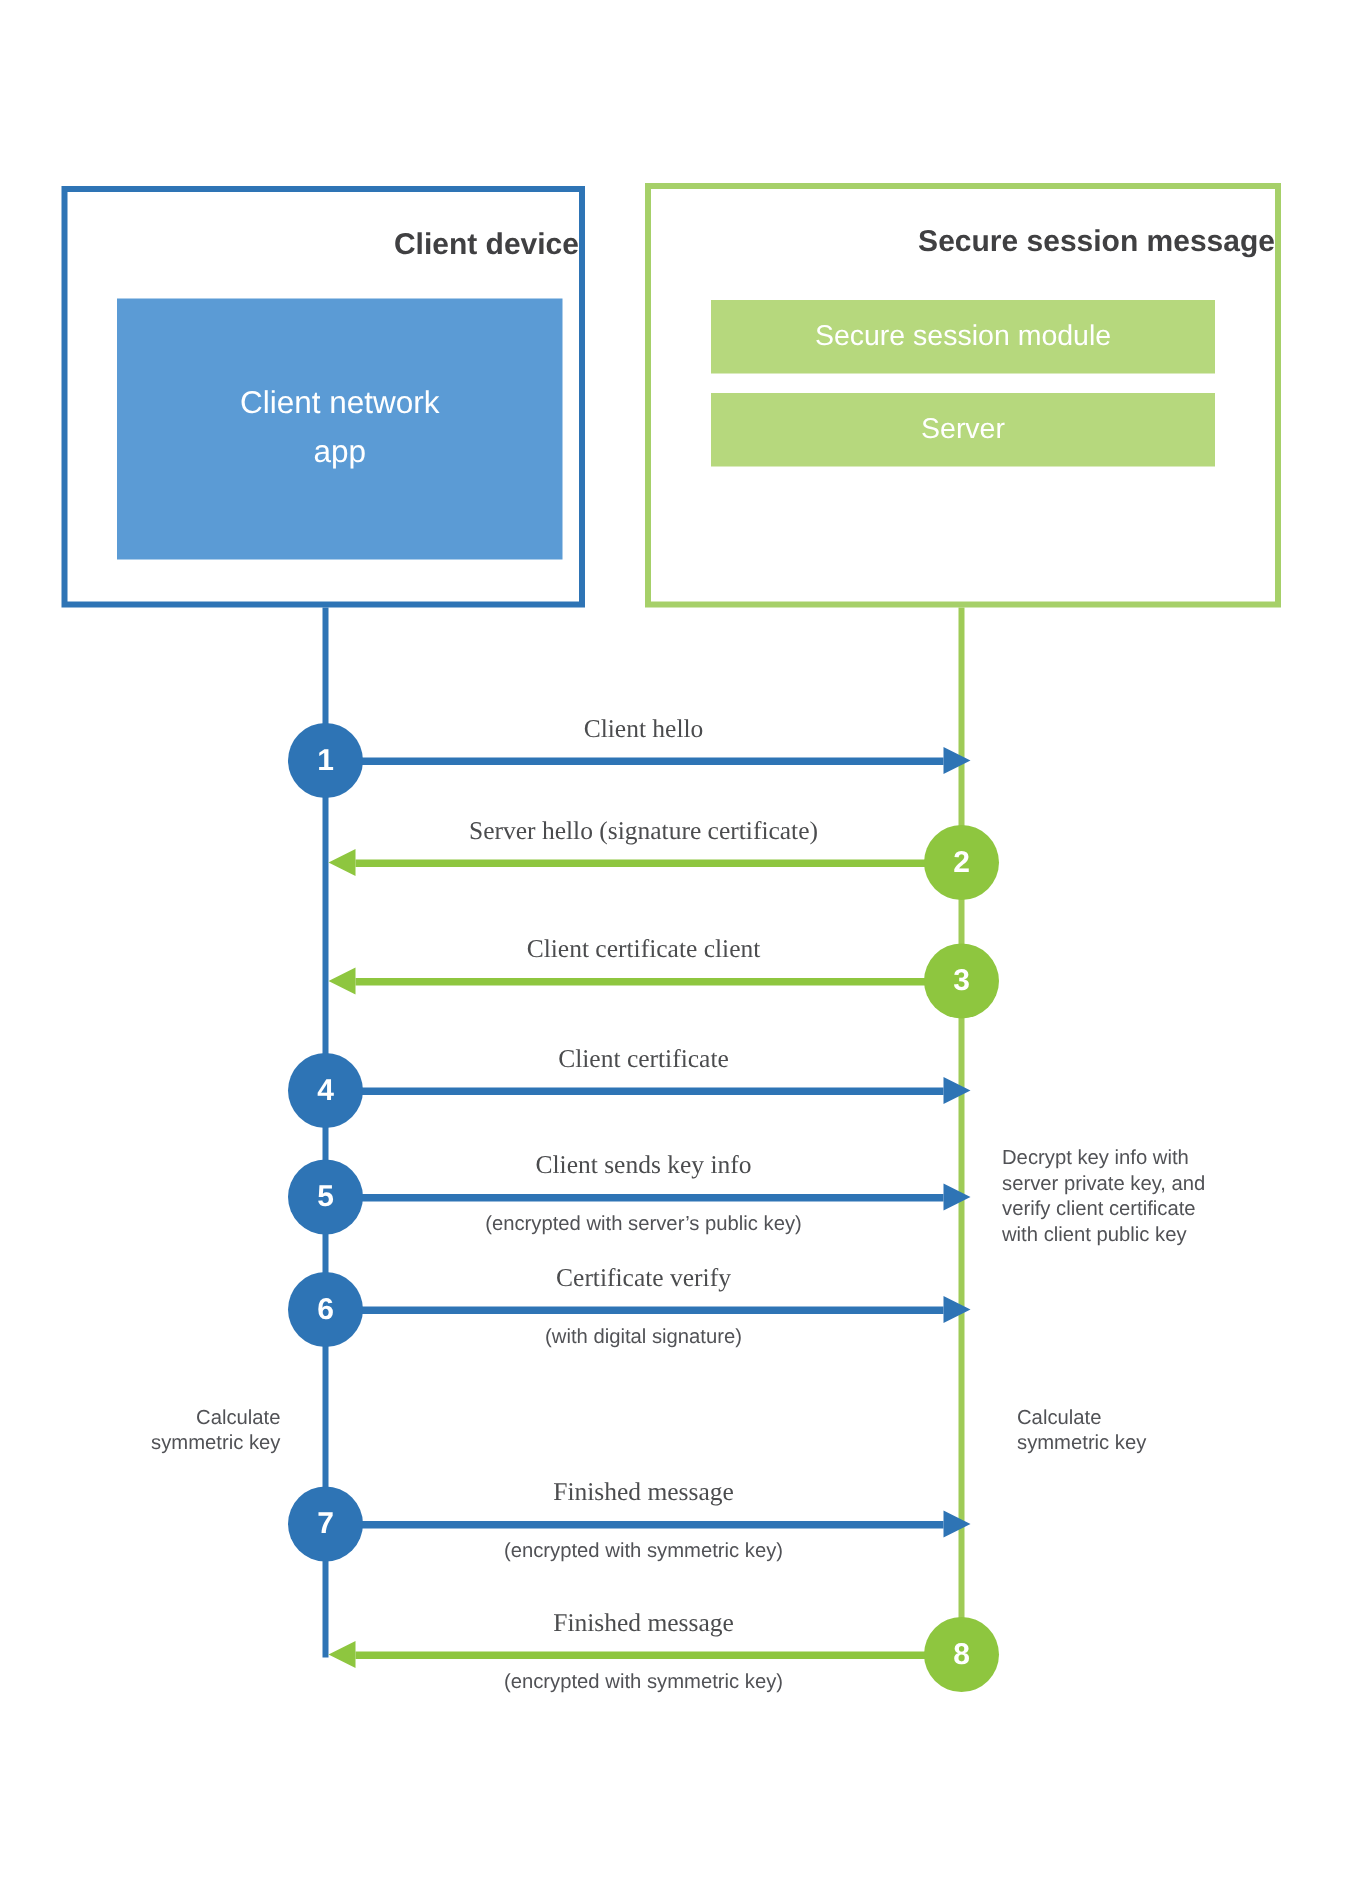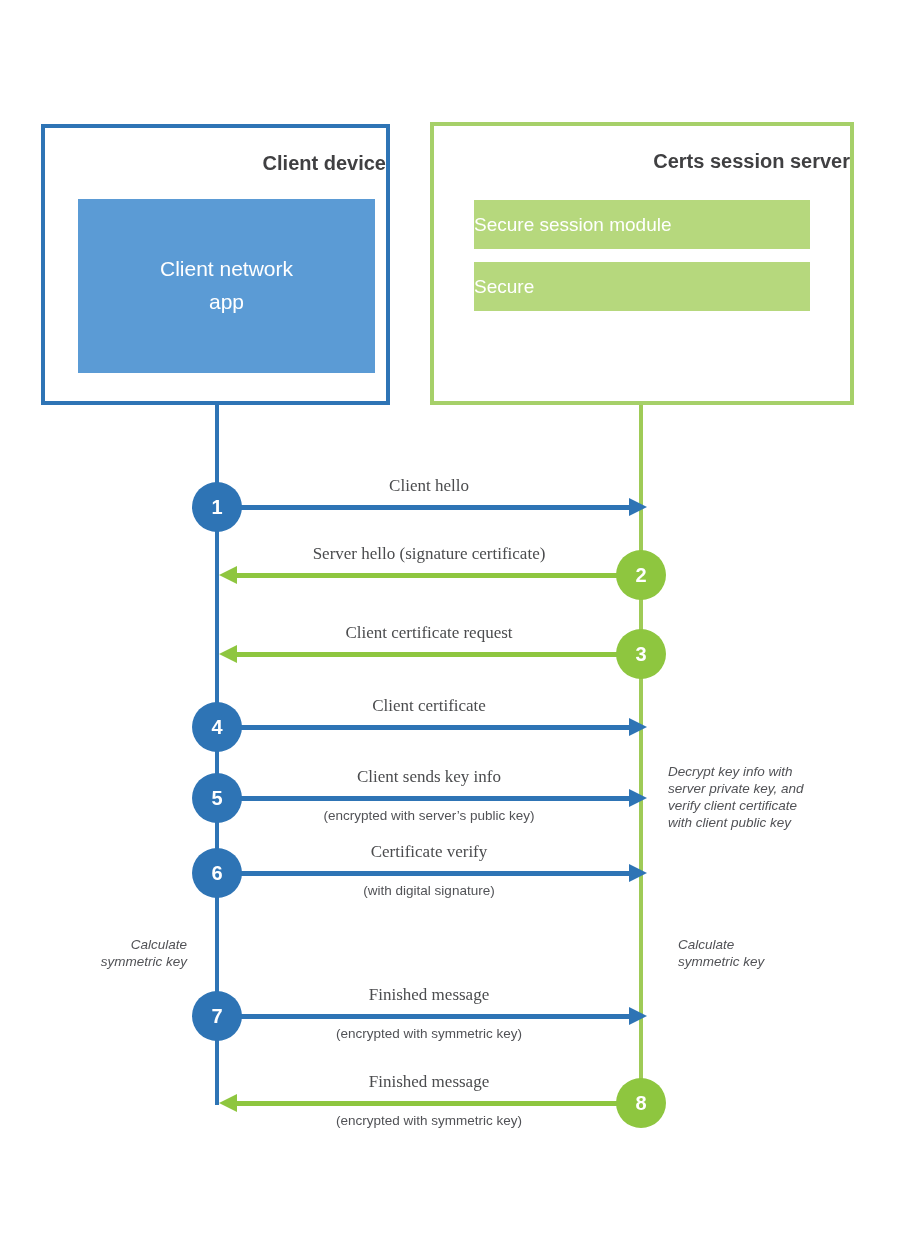--- a/index.html
+++ b/index.html
@@ -20,31 +20,31 @@
   .canvas{position:relative;width:900px;height:1256px;background:#ffffff;overflow:hidden;}
   .page-title{position:absolute;left:36px;top:30px;font-size:28px;font-weight:300;color:var(--ink-title);letter-spacing:.2px;}
   .actor-box{position:absolute;background:#fff;}
   .client-box{left:41px;top:124px;width:349px;height:281px;border:4px solid var(--blue);}
   .server-box{left:430px;top:122px;width:424px;height:283px;border:4px solid var(--green-border);}
   .actor-title{position:absolute;left:0;right:0;top:24px;text-align:right;font-size:20px;font-weight:700;color:var(--ink-heading);}
   .app-box{position:absolute;left:78px;top:199px;width:297px;height:174px;background:var(--blue-light);
            display:flex;align-items:center;justify-content:center;text-align:center;
            color:#fff;font-size:21px;line-height:1.55;}
   .module-bar{position:absolute;left:474px;width:336px;height:49px;background:var(--green-bar);
-              color:#fff;font-size:19px;line-height:49px;}
+              color:#fff;font-size:19px;text-align:center;line-height:49px;}
   .lifeline{position:absolute;width:4px;}
   .lifeline-client{left:215px;top:405px;height:700px;background:var(--blue);}
   .lifeline-server{left:639px;top:405px;height:722px;background:var(--green-line);}
   .msg-line{position:absolute;height:5px;}
   .msg-head{position:absolute;width:0;height:0;border-top:9px solid transparent;border-bottom:9px solid transparent;}
   .msg-label{position:absolute;left:217px;width:424px;text-align:center;font-size:17px;color:var(--ink-label);line-height:24px;font-family:Liberation Serif, serif;}
   .msg-sub{position:absolute;left:217px;width:424px;text-align:center;font-size:13.5px;color:var(--ink-note);line-height:18px;}
   .step-circle{position:absolute;width:50px;height:50px;border-radius:50%;color:#fff;font-size:20px;font-weight:700;
                text-align:center;line-height:50px;z-index:5;}
-  .side-note{position:absolute;font-size:13.5px;line-height:17px;color:var(--ink-note);font-style:italic;}
+  .side-note{position:absolute;font-size:13.5px;line-height:17px;color:var(--ink-note);}
   .note-decrypt{left:668px;top:763px;width:175px;text-align:left;}
   .note-calc-left{left:57px;top:936px;width:130px;text-align:right;}
   .note-calc-right{left:678px;top:936px;width:140px;text-align:left;}
 </style>
 </head>
 <body>
 
 <div class="canvas">
 
 
@@ -52,40 +52,40 @@
     <div class="actor-title">Client device</div>
   </div>
   <div class="app-box">
     <div>
         <div>Client network</div>
         <div>app</div>
       </div>
   </div>
 
   <div class="actor-box server-box">
-    <div class="actor-title">Certs session server</div>
+    <div class="actor-title">Secure session message</div>
   </div>
   <div class="module-bar" style="top:200px">Secure session module</div>
-  <div class="module-bar" style="top:262px">Secure</div>
+  <div class="module-bar" style="top:262px">Server</div>
 
   <div class="lifeline lifeline-client"></div>
   <div class="lifeline lifeline-server"></div>
 
   <div id="rows">
       <div class="msg-line" style="background: var(--blue); top: 505px; left: 217px; width: 412px;"></div>
       <div class="msg-head" style="top: 498px; left: 629px; border-left: 18px solid var(--blue);"></div>
       <div class="msg-label" style="top: 474px;">Client hello</div>
       <div class="step-circle" style="background: var(--blue); left: 192px; top: 482px;">1</div>
       <div class="msg-line" style="background: var(--green); top: 573px; left: 237px; width: 404px;"></div>
       <div class="msg-head" style="top: 566px; left: 219px; border-right: 18px solid var(--green);"></div>
       <div class="msg-label" style="top: 542px;">Server hello (signature certificate)</div>
       <div class="step-circle" style="background: var(--green); left: 616px; top: 550px;">2</div>
       <div class="msg-line" style="background: var(--green); top: 652px; left: 237px; width: 404px;"></div>
       <div class="msg-head" style="top: 645px; left: 219px; border-right: 18px solid var(--green);"></div>
-      <div class="msg-label" style="top: 621px;">Client certificate request</div>
+      <div class="msg-label" style="top: 621px;">Client certificate client</div>
       <div class="step-circle" style="background: var(--green); left: 616px; top: 629px;">3</div>
       <div class="msg-line" style="background: var(--blue); top: 725px; left: 217px; width: 412px;"></div>
       <div class="msg-head" style="top: 718px; left: 629px; border-left: 18px solid var(--blue);"></div>
       <div class="msg-label" style="top: 694px;">Client certificate</div>
       <div class="step-circle" style="background: var(--blue); left: 192px; top: 702px;">4</div>
       <div class="msg-line" style="background: var(--blue); top: 796px; left: 217px; width: 412px;"></div>
       <div class="msg-head" style="top: 789px; left: 629px; border-left: 18px solid var(--blue);"></div>
       <div class="msg-label" style="top: 765px;">Client sends key info</div>
       <div class="msg-sub" style="top: 807px;">(encrypted with server’s public key)</div>
       <div class="step-circle" style="background: var(--blue); left: 192px; top: 773px;">5</div>

